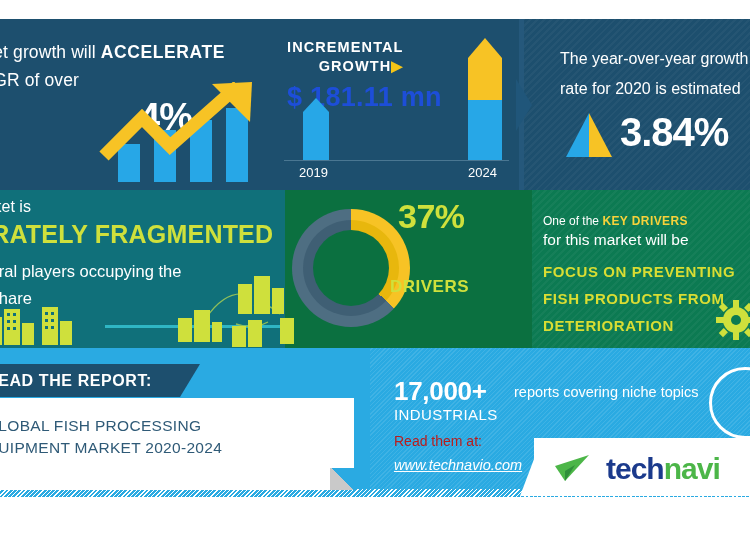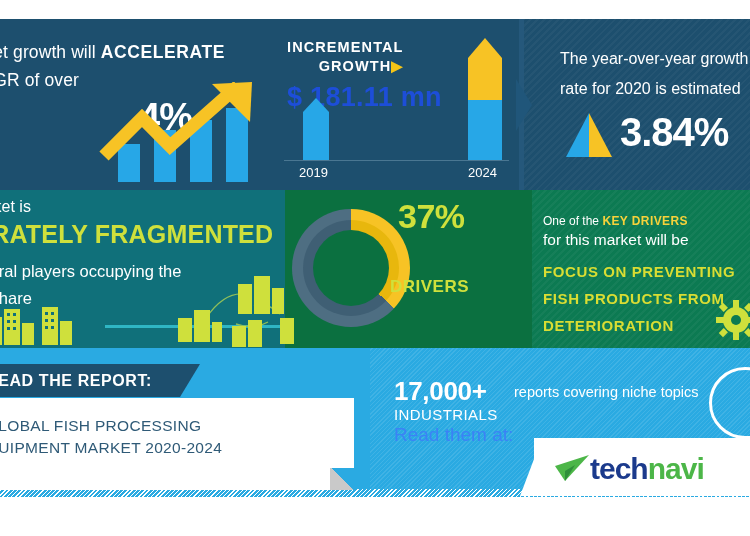--- a/index.html
+++ b/index.html
@@ -82,28 +82,28 @@
   .readtxt{position:absolute;left:-14px;top:372px;color:#fff;font-size:16px;font-weight:bold;letter-spacing:.6px;}
 
   .card{position:absolute;left:-24px;top:398px;width:378px;height:92px;background:#ffffff;}
   .cardfold{position:absolute;left:330px;top:468px;width:24px;height:22px;
     background:linear-gradient(225deg,#2aaae2 0 50%,#c9c9c9 50% 100%);}
   .cardtxt{position:absolute;left:-14px;top:415px;color:#2f5a77;font-size:15.5px;line-height:22px;letter-spacing:.3px;white-space:nowrap;}
 
   .bignum{position:absolute;left:394px;top:376px;color:#fff;font-size:26px;font-weight:bold;letter-spacing:-.3px;}
   .bigsub{position:absolute;left:514px;top:384px;color:#fff;font-size:14.5px;}
   .ind{position:absolute;left:394px;top:406px;color:#fff;font-size:15px;letter-spacing:.4px;}
-  .readat{position:absolute;left:394px;top:424px;color:#3b82f6;font-size:19px;}
+  .readat{position:absolute;left:394px;top:433px;color:#b91c1c;font-size:14px;}
   .url{position:absolute;left:394px;top:457px;color:#fff;font-size:14.5px;font-style:italic;text-decoration:underline;}
   .circ{position:absolute;left:709px;top:367px;width:66px;height:66px;border:3px solid #fff;border-radius:50%;}
 
   .logobox{position:absolute;left:534px;top:438px;width:216px;height:58px;background:#fff;}
   .logoskew{position:absolute;left:520px;top:438px;width:0;height:0;border-bottom:58px solid #fff;border-left:22px solid transparent;}
   .logotext{position:absolute;left:590px;top:452px;font-size:30px;font-weight:bold;letter-spacing:-1px;}
-  .logotext .a{color:#1b3a8c;}
+  .logotext .a{color:#1b3a8c;margin-left:16px;}
   .logotext .b{color:#4cb648;}
   .logomark{position:absolute;left:555px;top:455px;}
 </style>
 </head>
 <body>
 
 <div id="stage">
 
   <div class="row1">
     <div class="hatch"></div>
@@ -262,20 +262,21 @@
   <div class="cardfold"></div>
   <div class="cardtxt">
     <span>GLOBAL FISH PROCESSING</span><br>
     <span>QUIPMENT MARKET 2020-2024</span>
   </div>
 
   <div class="bignum">17,000+</div>
   <div class="bigsub">reports covering niche topics</div>
   <div class="ind">INDUSTRIALS</div>
   <div class="readat">Read them at:</div>
+  <div class="url">www.technavio.com</div>
   <div class="circ"></div>
 
   <div class="logoskew"></div>
   <div class="logobox"></div>
   <svg class="logomark" width="34" height="30" viewBox="0 0 34 30">
     <polygon points="0,11 34,0 10,26" fill="#4cb648"></polygon>
     <polygon points="10,26 10,16 20,10" fill="#2f8f3a"></polygon>
   </svg>
   <div class="logotext"><span class="a">tech</span><span class="b">navi</span></div>
 

